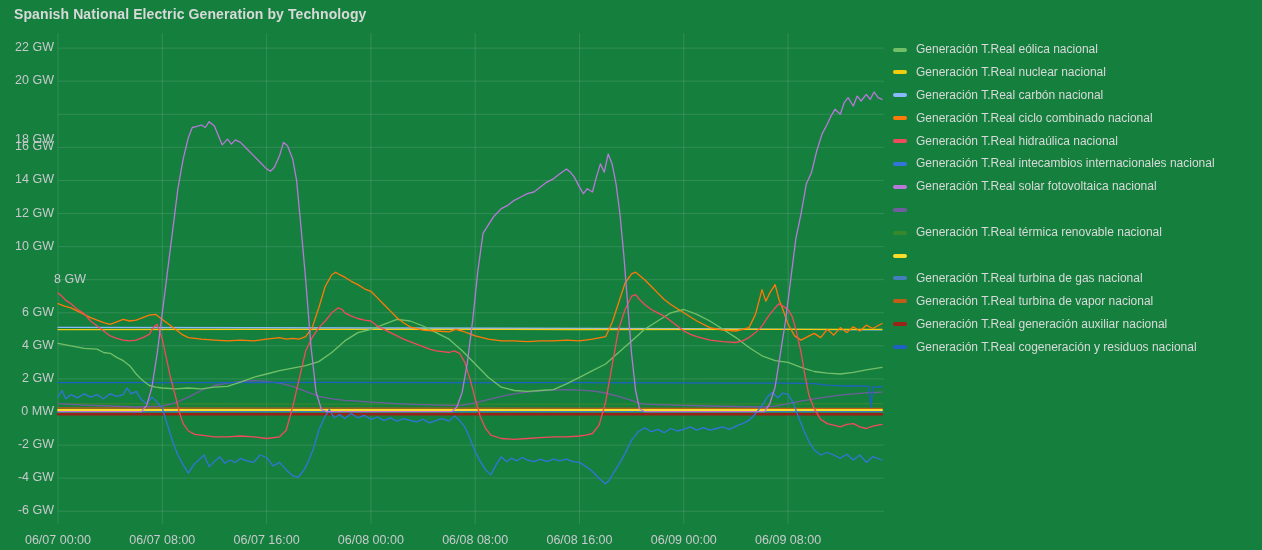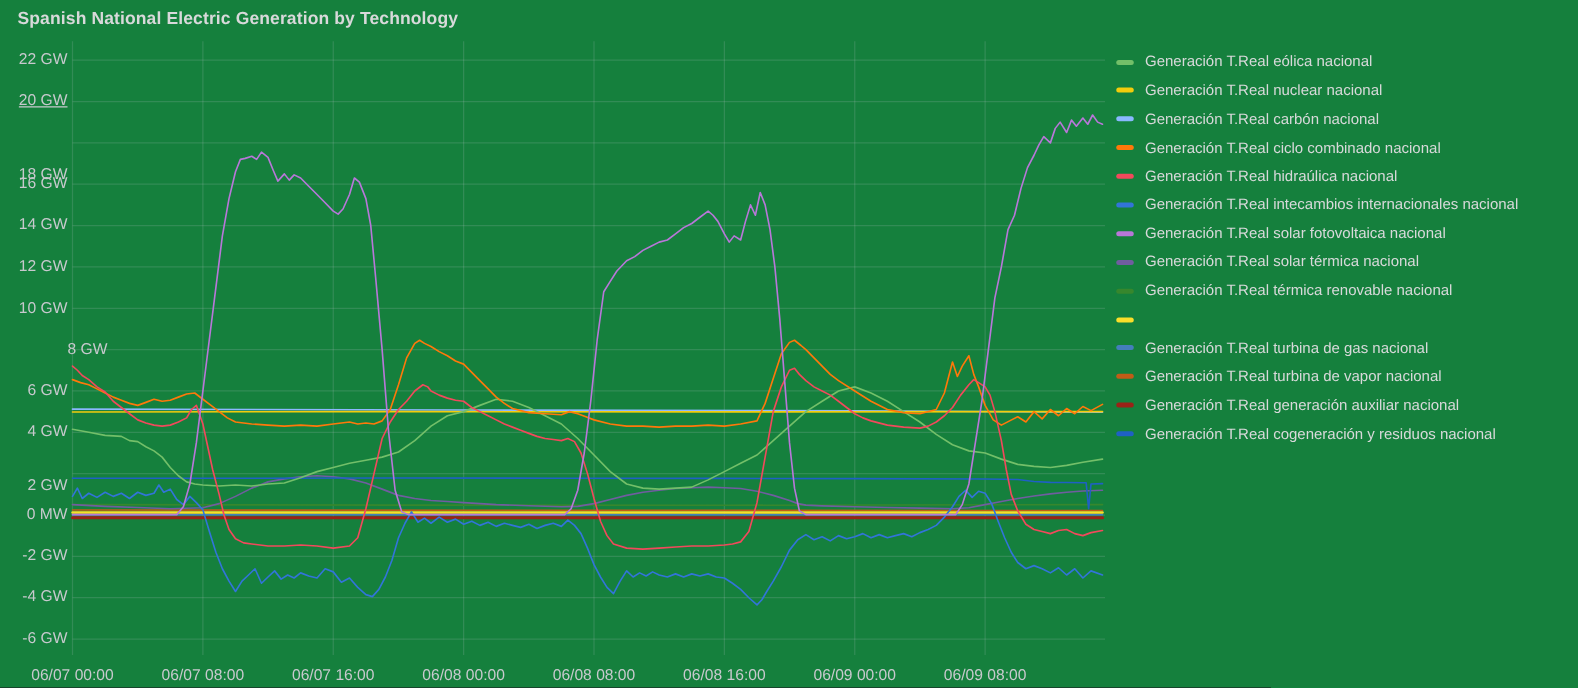--- a/index.html
+++ b/index.html
@@ -56,30 +56,30 @@
       <polyline points="58.0,329.6 318.8,329.3 579.5,329.5 882.0,329.3" fill="none" stroke="#F2CC0C" stroke-width="1.3" stroke-linejoin="round" stroke-linecap="round"></polyline>
       <polyline points="58.0,343.4 71.0,345.8 84.1,348.3 97.1,349.1 103.6,352.5 110.2,353.3 116.7,357.4 123.2,360.7 129.7,365.7 136.2,374.0 142.7,380.6 149.3,385.5 155.8,387.2 162.3,388.0 175.3,388.8 188.4,388.0 201.4,388.8 214.4,387.2 227.5,386.4 240.5,382.2 253.6,377.3 266.6,374.0 279.6,370.6 292.7,368.2 305.7,365.7 318.8,361.6 331.8,352.5 344.8,340.9 357.9,332.6 370.9,329.3 383.9,324.3 397.0,319.4 410.0,321.0 423.1,326.0 436.1,332.6 449.1,339.2 462.2,350.8 475.2,364.0 488.2,377.3 501.3,387.2 514.3,390.5 527.3,391.3 540.4,390.5 553.4,389.7 566.5,383.9 579.5,377.3 592.5,370.6 605.6,364.0 618.6,352.5 631.6,340.9 644.7,329.3 657.7,321.0 670.8,312.8 683.8,309.5 696.8,314.4 709.9,321.0 722.9,329.3 735.9,337.6 749.0,347.5 762.0,355.8 775.1,360.7 788.1,362.4 801.1,367.3 814.2,371.5 827.2,373.1 840.3,374.0 853.3,372.3 866.3,369.8 882.0,367.3" fill="none" stroke="#73BF69" stroke-width="1.3" stroke-linejoin="round" stroke-linecap="round"></polyline>
       <polyline points="58.0,397.1 61.9,390.5 65.8,398.8 71.0,394.6 77.6,397.9 84.1,393.8 90.6,397.1 97.1,394.6 103.6,398.8 110.2,393.8 116.7,396.3 123.2,394.6 127.1,388.0 131.0,393.8 136.2,391.3 141.4,399.6 146.7,403.7 151.9,397.1 157.1,402.1 162.3,407.9 167.5,425.2 172.7,441.8 177.9,455.0 183.2,464.9 188.4,473.2 193.6,464.9 198.8,460.0 204.0,455.0 209.2,466.6 214.4,461.6 219.7,456.7 224.9,463.3 230.1,460.0 235.3,462.4 240.5,458.3 247.0,460.8 253.6,462.4 260.1,455.0 266.6,457.5 273.1,465.8 279.6,462.4 286.2,469.9 292.7,475.7 297.9,477.3 303.1,471.5 308.3,461.6 313.5,448.4 318.8,430.2 324.0,418.6 329.2,409.5 334.4,417.8 339.6,414.5 344.8,418.6 351.3,413.7 357.9,417.8 364.4,415.3 370.9,419.4 377.4,417.0 383.9,420.3 390.5,417.8 397.0,421.1 403.5,418.6 410.0,420.3 416.5,421.9 423.1,419.4 429.6,422.8 436.1,420.3 442.6,418.6 449.1,421.1 454.3,416.1 459.6,420.3 464.8,426.9 470.0,438.5 475.2,451.7 480.4,461.6 485.6,469.9 490.8,474.9 496.1,464.9 501.3,456.7 506.5,461.6 511.7,458.3 516.9,460.8 522.1,457.5 527.3,460.0 533.9,461.6 540.4,459.1 546.9,461.6 553.4,459.1 559.9,460.8 566.5,459.1 573.0,461.6 579.5,462.4 586.0,466.6 592.5,471.5 599.1,478.2 605.6,483.9 609.5,479.8 613.4,473.2 618.6,464.9 625.1,453.4 631.6,440.1 638.2,431.8 644.7,427.7 651.2,431.8 657.7,429.4 664.2,432.7 670.8,428.5 677.3,431.0 683.8,429.4 690.3,426.9 696.8,430.2 703.4,427.7 709.9,430.2 716.4,428.5 722.9,426.9 729.4,429.4 735.9,426.1 742.5,423.6 749.0,420.3 755.5,413.7 762.0,405.4 767.2,397.1 772.5,392.2 777.7,397.9 782.9,393.0 788.1,394.6 793.3,402.9 798.5,417.0 803.7,430.2 809.0,441.8 814.2,450.0 820.7,455.0 827.2,452.5 833.7,455.0 840.3,458.3 846.8,454.2 853.3,460.0 859.8,455.0 866.3,462.4 872.8,456.7 882.0,460.0" fill="none" stroke="#3274D9" stroke-width="1.3" stroke-linejoin="round" stroke-linecap="round"></polyline>
       <polyline points="58.0,303.7 64.5,306.1 71.0,307.8 77.6,311.1 84.1,314.4 90.6,317.7 97.1,320.2 103.6,322.7 110.2,324.3 116.7,321.9 123.2,319.4 129.7,321.0 136.2,320.2 142.7,317.7 149.3,315.2 155.8,314.4 162.3,319.4 168.8,324.3 175.3,329.3 181.9,334.3 188.4,337.6 201.4,339.2 214.4,340.1 227.5,340.9 240.5,340.1 253.6,340.9 266.6,339.2 279.6,337.6 286.2,339.2 292.7,338.4 299.2,339.2 305.7,336.7 312.2,327.6 318.8,307.8 325.3,286.3 331.8,274.7 335.7,272.2 339.6,274.7 344.8,277.2 351.3,281.3 357.9,284.6 364.4,288.8 370.9,291.3 377.4,297.9 383.9,304.5 390.5,311.1 397.0,317.7 403.5,322.7 410.0,326.8 423.1,330.1 436.1,331.0 449.1,331.8 455.6,329.3 462.2,331.0 468.7,333.4 475.2,335.9 488.2,339.2 501.3,340.9 514.3,340.9 527.3,341.7 540.4,340.9 553.4,340.9 566.5,340.1 579.5,340.9 592.5,339.2 605.6,336.7 612.1,322.7 618.6,302.8 625.1,283.0 631.6,273.9 635.6,272.2 640.8,276.4 644.7,279.7 651.2,286.3 657.7,292.9 664.2,299.5 670.8,304.5 683.8,312.8 696.8,321.0 709.9,327.6 722.9,330.1 735.9,331.0 749.0,327.6 755.5,314.4 762.0,289.6 765.9,301.2 769.8,292.9 775.1,284.6 779.0,299.5 782.9,309.5 788.1,324.3 794.6,335.9 801.1,340.1 807.7,336.7 814.2,333.4 820.7,337.6 827.2,329.3 833.7,335.1 840.3,327.6 846.8,332.6 853.3,326.8 859.8,331.0 866.3,325.2 872.8,328.5 882.0,323.5" fill="none" stroke="#FF780A" stroke-width="1.3" stroke-linejoin="round" stroke-linecap="round"></polyline>
       <polyline points="58.0,292.9 61.9,296.2 65.8,300.4 71.0,303.7 77.6,309.5 84.1,313.6 90.6,321.0 97.1,326.0 103.6,331.0 110.2,335.9 116.7,338.4 123.2,340.1 129.7,340.9 136.2,340.1 142.7,337.6 149.3,334.3 153.2,327.6 157.1,324.3 162.3,339.2 166.2,357.4 170.1,375.6 175.3,395.5 179.2,412.0 183.2,423.6 188.4,431.0 194.9,434.3 201.4,435.2 214.4,436.8 227.5,436.8 240.5,436.0 253.6,436.8 266.6,438.5 279.6,436.8 286.2,430.2 292.7,407.0 299.2,378.9 305.7,350.8 312.2,337.6 318.8,327.6 325.3,321.0 331.8,312.8 338.3,307.8 342.2,309.5 344.8,312.8 351.3,316.1 357.9,318.5 364.4,320.2 370.9,321.0 377.4,326.0 383.9,329.3 390.5,332.6 397.0,335.9 403.5,339.2 410.0,341.7 416.5,344.2 423.1,346.7 429.6,349.1 436.1,350.8 442.6,351.6 449.1,352.5 454.3,350.8 459.6,353.3 464.8,362.4 470.0,378.9 475.2,398.8 480.4,417.0 485.6,428.5 490.8,435.2 501.3,438.5 514.3,439.3 527.3,438.5 540.4,437.6 553.4,436.8 566.5,436.8 579.5,436.0 586.0,435.2 592.5,433.5 599.1,425.2 605.6,402.1 612.1,365.7 618.6,329.3 625.1,309.5 631.6,296.2 635.6,294.6 639.5,299.5 644.7,304.5 651.2,309.5 657.7,312.8 664.2,316.1 670.8,321.0 677.3,326.0 683.8,331.0 690.3,334.3 696.8,336.7 709.9,340.1 722.9,341.7 735.9,342.5 742.5,340.9 749.0,337.6 755.5,332.6 762.0,326.0 768.5,316.1 775.1,307.8 779.0,303.7 782.9,306.1 788.1,309.5 792.0,316.1 795.9,329.3 801.1,352.5 805.0,375.6 809.0,395.5 814.2,408.7 820.7,419.4 827.2,423.6 833.7,425.2 840.3,426.9 846.8,424.4 853.3,423.6 859.8,426.9 866.3,428.5 872.8,426.1 882.0,424.4" fill="none" stroke="#F2495C" stroke-width="1.3" stroke-linejoin="round" stroke-linecap="round"></polyline>
       <polyline points="58.0,411.7 141.4,411.7 146.7,405.4 151.9,387.2 157.1,354.1 162.3,312.8 167.5,271.4 172.7,230.1 177.9,188.7 183.2,158.9 188.4,137.4 192.3,127.5 196.2,126.7 201.4,125.0 205.3,127.5 209.2,121.7 214.4,125.9 218.4,135.8 222.3,144.9 227.5,139.1 231.4,144.1 235.3,139.9 240.5,142.4 247.0,149.0 253.6,155.6 260.1,162.2 266.6,168.9 270.5,171.3 274.4,167.2 279.6,155.6 283.5,142.4 287.5,145.7 292.7,158.9 296.6,180.4 300.5,221.8 305.7,279.7 310.9,345.8 316.1,392.2 321.4,409.5 326.6,411.7 451.7,411.7 456.9,407.0 462.2,392.2 467.4,362.4 472.6,321.0 477.8,271.4 483.0,233.4 488.2,225.1 493.5,216.8 501.3,208.6 507.8,205.3 514.3,200.3 520.8,197.0 527.3,193.7 533.9,192.0 540.4,187.1 546.9,182.1 553.4,178.8 559.9,173.8 566.5,168.9 570.4,172.2 574.3,177.1 579.5,187.1 583.4,193.7 587.3,188.7 592.5,192.0 596.4,177.1 600.4,163.9 604.3,172.2 608.2,154.0 612.1,163.9 616.0,183.7 619.9,213.5 623.8,254.9 627.7,304.5 631.6,354.1 635.6,390.5 639.5,408.7 644.7,411.7 764.6,411.7 769.8,403.7 775.1,387.2 780.3,354.1 785.5,321.0 790.7,279.7 795.9,238.3 801.1,213.5 806.4,183.7 811.6,172.2 816.8,150.7 822.0,134.1 827.2,124.2 831.1,115.9 835.0,109.3 840.3,114.3 844.2,102.7 848.1,97.7 853.3,106.0 857.2,96.1 861.1,101.0 866.3,94.4 870.2,99.4 874.1,92.0 878.1,97.7 882.0,99.4" fill="none" stroke="#B877D9" stroke-width="1.3" stroke-linejoin="round" stroke-linecap="round"></polyline>
       <rect x="58" y="33" width="826" height="491" fill="transparent"></rect>
     </svg>
   <div id="yticks">
       <div class="ytick" style="top: 40.12px;">22 GW</div>
-      <div class="ytick" style="top: 73.2px; text-decoration: underline;">20 GW</div>
+      <div class="ytick" style="top: 73.2px;">20 GW</div>
       <div class="ytick" style="top: 106.28px; margin-top: 26px;">18 GW</div>
       <div class="ytick" style="top: 139.36px;">16 GW</div>
       <div class="ytick" style="top: 172.44px;">14 GW</div>
       <div class="ytick" style="top: 205.52px;">12 GW</div>
       <div class="ytick" style="top: 238.6px;">10 GW</div>
       <div class="ytick" style="top: 271.68px; padding-left: 32px;">8 GW</div>
       <div class="ytick" style="top: 304.76px;">6 GW</div>
       <div class="ytick" style="top: 337.84px;">4 GW</div>
-      <div class="ytick" style="top: 381px;">2 GW</div>
+      <div class="ytick" style="top: 371px;">2 GW</div>
       <div class="ytick" style="top: 404px;">0 MW</div>
       <div class="ytick" style="top: 437.08px;">-2 GW</div>
       <div class="ytick" style="top: 470.16px;">-4 GW</div>
       <div class="ytick" style="top: 503.24px;">-6 GW</div>
     </div>
   <div id="xticks">
       <div class="xtick" style="left: 10px;">06/07 00:00</div>
       <div class="xtick" style="left: 114.3px;">06/07 08:00</div>
       <div class="xtick" style="left: 218.6px;">06/07 16:00</div>
       <div class="xtick" style="left: 322.9px;">06/08 00:00</div>
@@ -112,21 +112,20 @@
       <div class="legend-item">
         <span class="legend-swatch" style="background: rgb(50, 116, 217);"></span>
         <span class="legend-label">Generación T.Real intecambios internacionales nacional</span>
       </div>
       <div class="legend-item">
         <span class="legend-swatch" style="background: rgb(184, 119, 217);"></span>
         <span class="legend-label">Generación T.Real solar fotovoltaica nacional</span>
       </div>
       <div class="legend-item">
         <span class="legend-swatch" style="background: rgb(112, 93, 160);"></span>
-        <span class="legend-label">Generación T.Real solar térmica nacional</span>
       </div>
       <div class="legend-item">
         <span class="legend-swatch" style="background: rgb(55, 135, 45);"></span>
         <span class="legend-label">Generación T.Real térmica renovable nacional</span>
       </div>
       <div class="legend-item">
         <span class="legend-swatch" style="background: rgb(250, 222, 42);"></span>
       </div>
       <div class="legend-item">
         <span class="legend-swatch" style="background: rgb(68, 126, 188);"></span>

